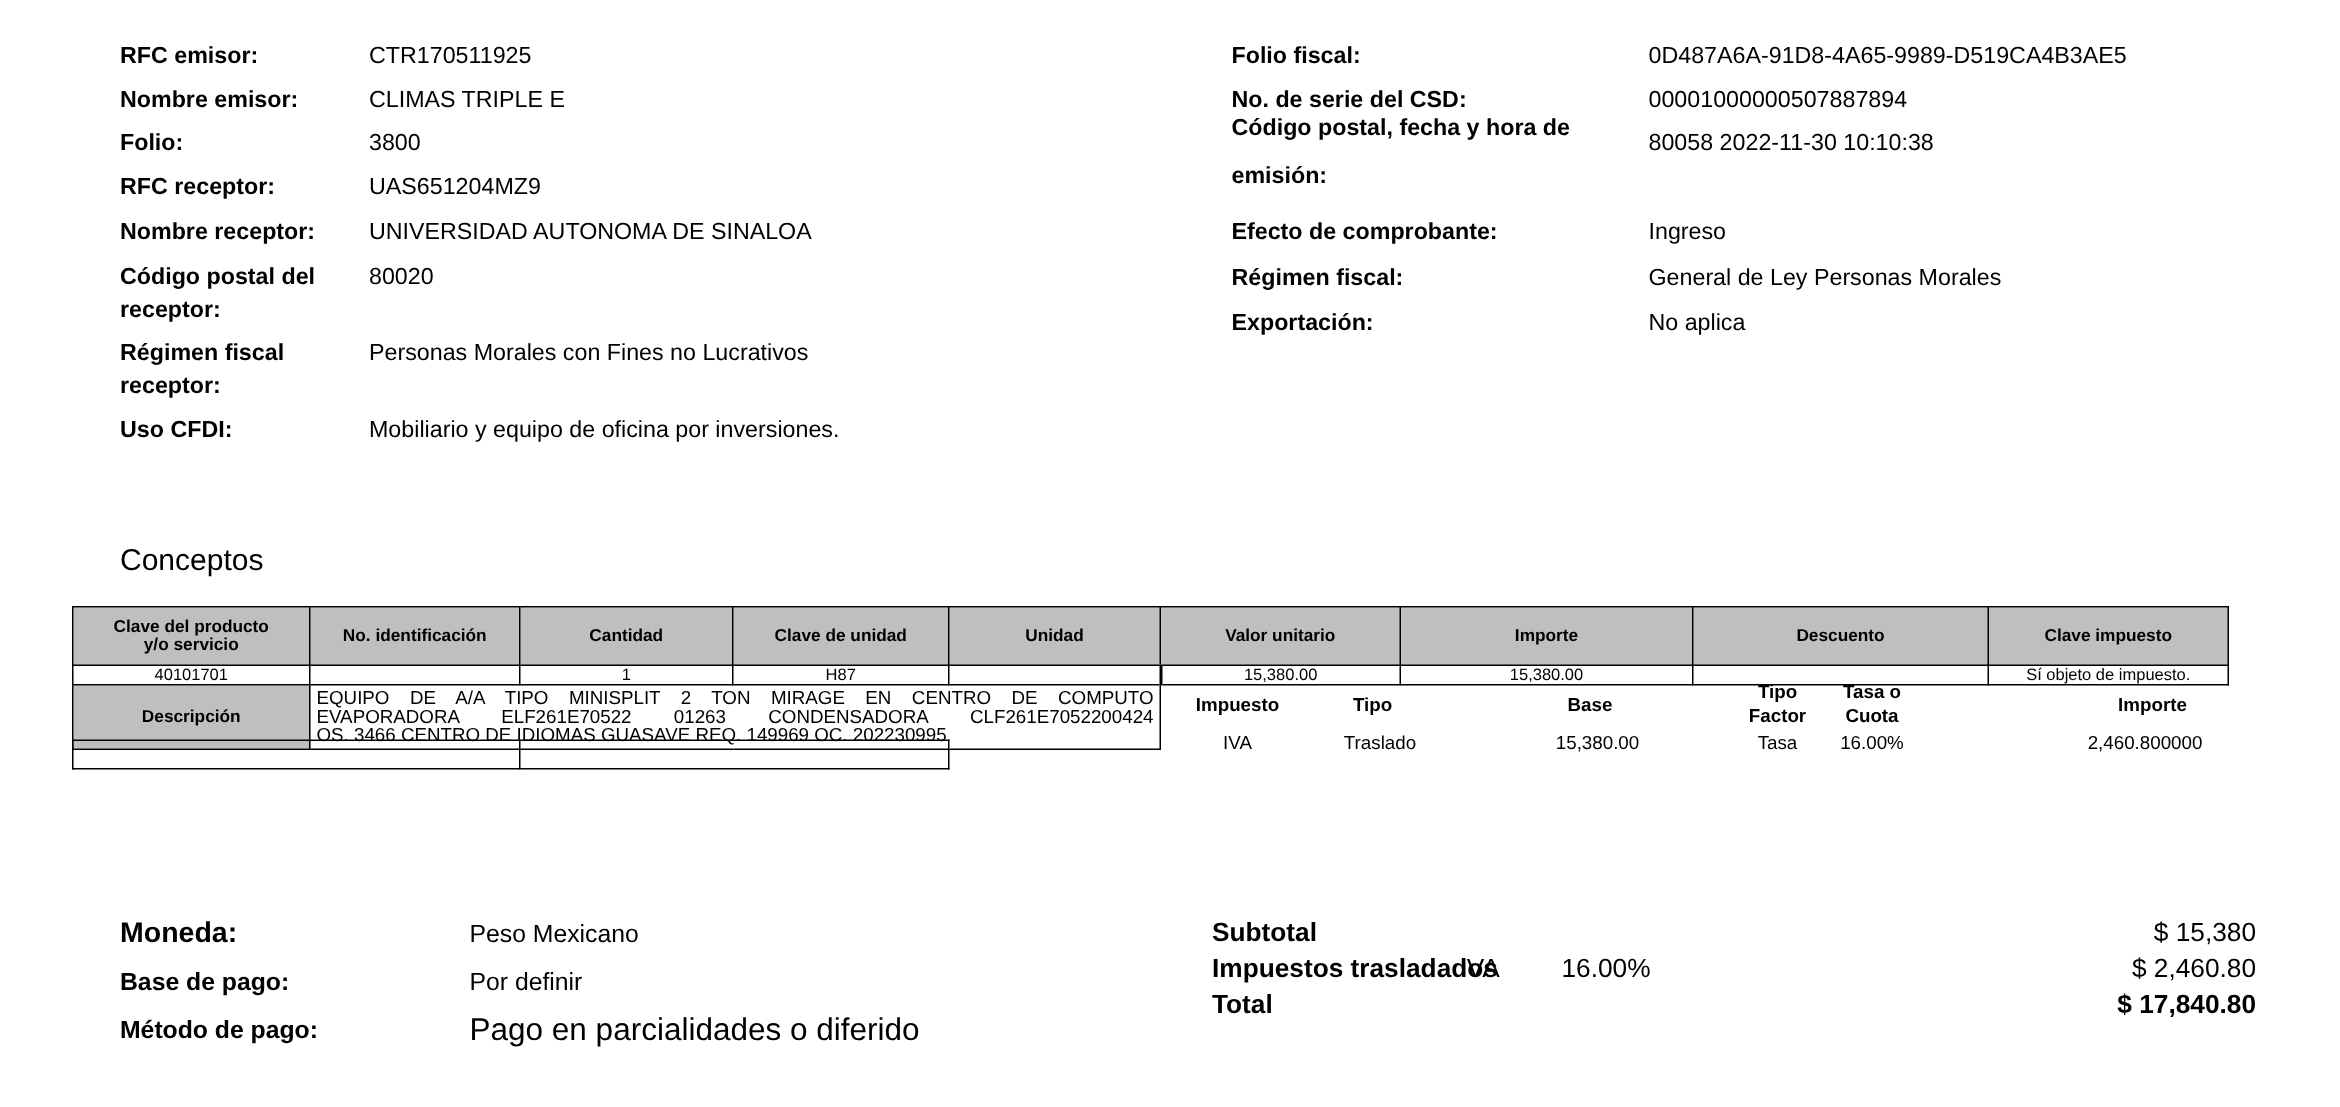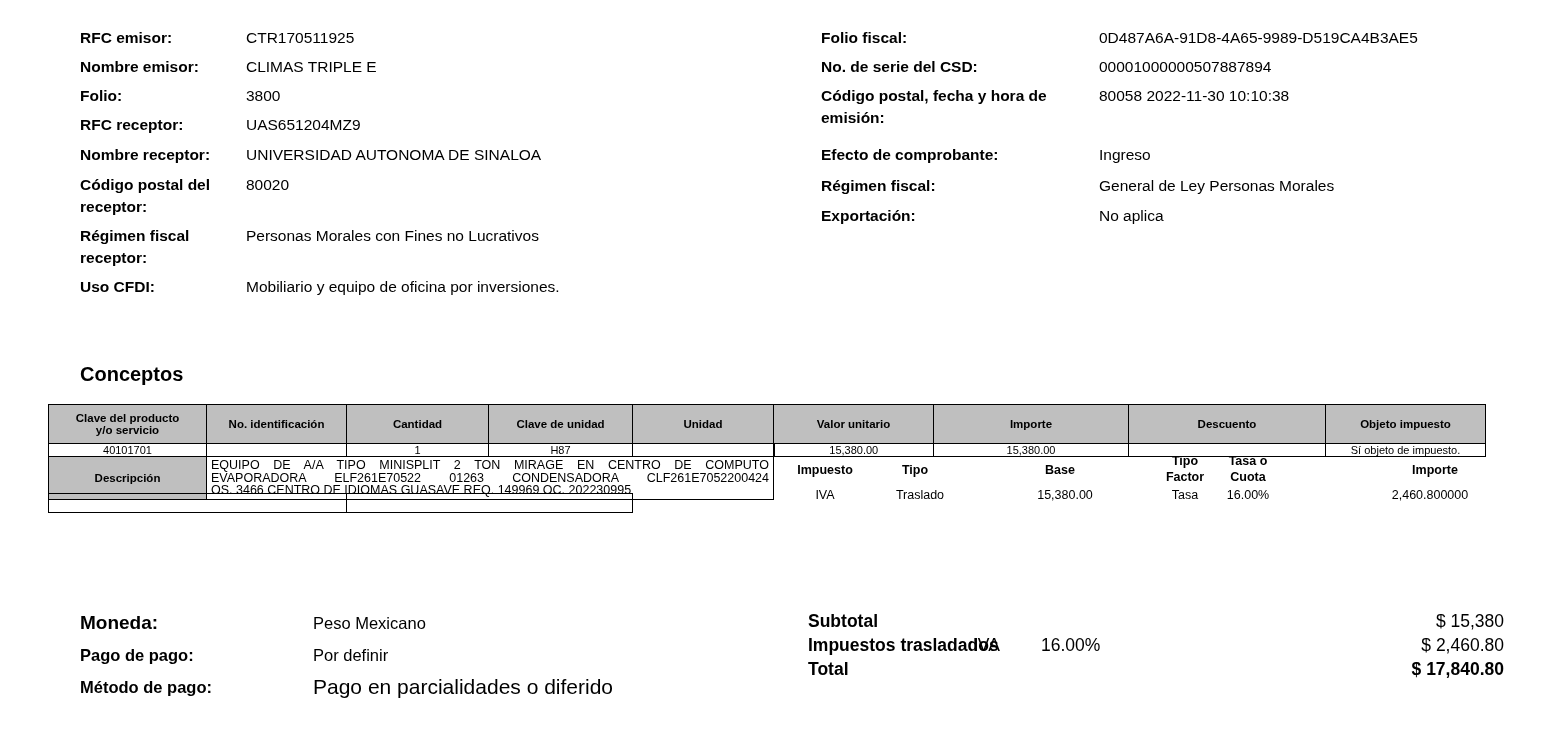--- a/index.html
+++ b/index.html
@@ -2,21 +2,21 @@
 <html><head>
 <meta charset="utf-8">
 <style>
   * { box-sizing: border-box; margin: 0; padding: 0; }
   html, body { width: 1560px; height: 738px; background: #ffffff; overflow: hidden; }
   body { position: relative; font-family: "Liberation Sans", sans-serif; color: #000; }
 
   .field { position: absolute; font-size: 15.5px; line-height: 20px; }
   .lbl { font-weight: bold; }
 
-  .section-title { position: absolute; left: 80px; top: 363px; font-size: 20px; font-weight: bold; }
+  .section-title { position: absolute; left: 80px; top: 363px; font-size: 20px; font-weight: normal; }
 
   table.concepts { position: absolute; left: 48px; top: 404px; border-collapse: collapse; font-size: 11.5px; }
   table.concepts td { border: 1px solid #000; text-align: center; vertical-align: middle; padding: 0 2px; }
   table.concepts td.h { background: #bfbfbf; font-weight: bold; }
   table.concepts td.nob { border: none; }
 
   .desc-text { text-align: justify; text-align-last: justify; font-size: 12.5px; line-height: 12.5px; padding: 2px 4px !important; }
 
   .tax { position: absolute; font-size: 12.5px; text-align: center; }
   .tax.h { font-weight: bold; }
@@ -54,21 +54,21 @@
   <div class="field" style="left:246px;top:277px">Mobiliario y equipo de oficina por inversiones.</div>
 </div>
 
 <div>
   <div class="field lbl" style="left:821px;top:28px">Folio fiscal:</div>
   <div class="field" style="left:1099px;top:28px">0D487A6A-91D8-4A65-9989-D519CA4B3AE5</div>
 
   <div class="field lbl" style="left:821px;top:57px">No. de serie del CSD:</div>
   <div class="field" style="left:1099px;top:57px">00001000000507887894</div>
 
-  <div class="field lbl" style="left:821px;top:86px">Código postal, fecha y hora de</div>
+  <div class="field lbl" style="left:821px;top:76px">Código postal, fecha y hora de</div>
   <div class="field lbl" style="left:821px;top:108px">emisión:</div>
   <div class="field" style="left:1099px;top:86px">80058 2022-11-30 10:10:38</div>
 
   <div class="field lbl" style="left:821px;top:145px">Efecto de comprobante:</div>
   <div class="field" style="left:1099px;top:145px">Ingreso</div>
 
   <div class="field lbl" style="left:821px;top:176px">Régimen fiscal:</div>
   <div class="field" style="left:1099px;top:176px">General de Ley Personas Morales</div>
 
   <div class="field lbl" style="left:821px;top:206px">Exportación:</div>
@@ -95,21 +95,21 @@
       <div>Clave del producto</div>
       <div>y/o servicio</div>
     </td>
     <td class="h">No. identificación</td>
     <td class="h">Cantidad</td>
     <td class="h">Clave de unidad</td>
     <td class="h">Unidad</td>
     <td class="h">Valor unitario</td>
     <td class="h">Importe</td>
     <td class="h">Descuento</td>
-    <td class="h">Objeto impuesto</td>
+    <td class="h">Clave impuesto</td>
   </tr>
   <tr style="height:13px;font-size:11px">
     <td>40101701</td>
     <td></td>
     <td>1</td>
     <td>H87</td>
     <td style="border-right:2px solid #000"></td>
     <td>15,380.00</td>
     <td>15,380.00</td>
     <td></td>
@@ -158,21 +158,21 @@
   <div class="tax" style="left:880px;top:488px;width:80px">Traslado</div>
   <div class="tax" style="left:1020px;top:488px;width:90px">15,380.00</div>
   <div class="tax" style="left:1160px;top:488px;width:50px">Tasa</div>
   <div class="tax" style="left:1218px;top:488px;width:60px">16.00%</div>
   <div class="tax" style="left:1370px;top:488px;width:120px">2,460.800000</div>
 </div>
 
 <div>
   <div class="field lbl" style="left:80px;top:613px;font-size:19px">Moneda:</div>
   <div class="field" style="left:313px;top:613px;font-size:16.5px">Peso Mexicano</div>
-  <div class="field lbl" style="left:80px;top:645px;font-size:16.5px">Pago de pago:</div>
+  <div class="field lbl" style="left:80px;top:645px;font-size:16.5px">Base de pago:</div>
   <div class="field" style="left:313px;top:645px;font-size:16.5px">Por definir</div>
   <div class="field lbl" style="left:80px;top:677px;font-size:16.5px">Método de pago:</div>
   <div class="field" style="left:313px;top:677px;font-size:21px">Pago en parcialidades o diferido</div>
 </div>
 
 <div>
   <div class="tot lbl" style="left:808px;top:611px">Subtotal</div>
   <div class="tot" style="right:56px;top:611px;text-align:right">$ 15,380</div>
 
   <div class="tot lbl" style="left:808px;top:635px">Impuestos trasladados</div>

